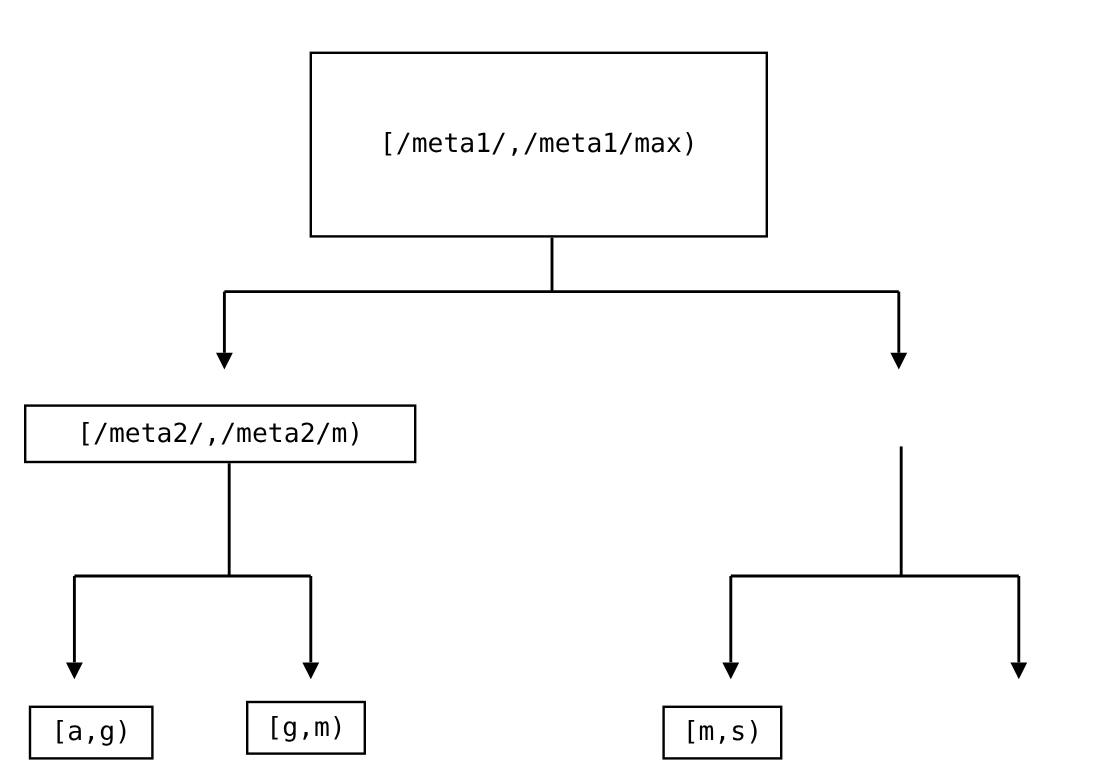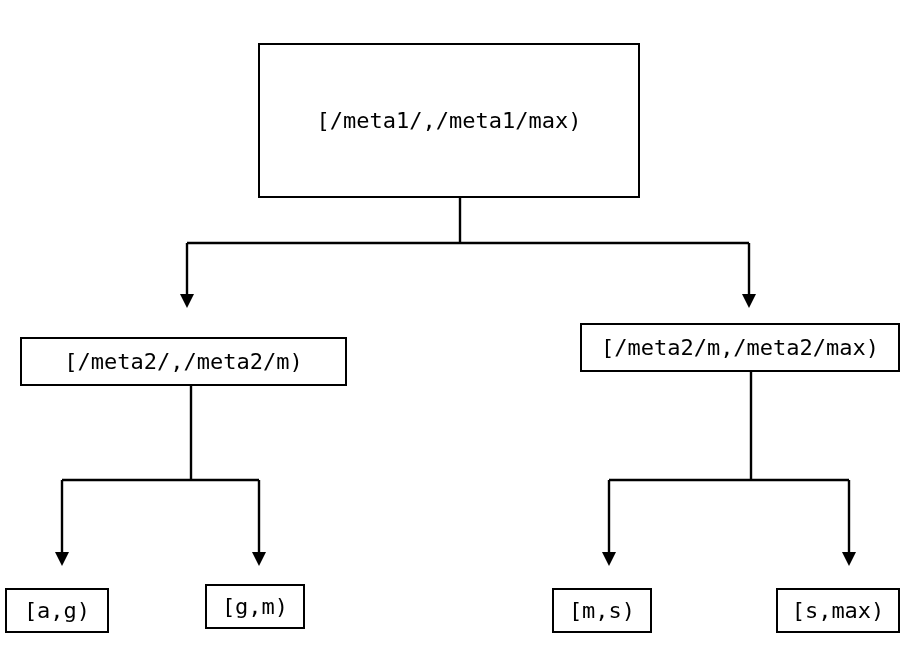--- a/index.html
+++ b/index.html
@@ -85,23 +85,21 @@
     <path class="edge-line" d="M 609 480 L 609 552"></path>
     <polygon class="arrow-head" points="602,552 616,552 609,566"></polygon>
     <path class="edge-line" d="M 849 480 L 849 552"></path>
     <polygon class="arrow-head" points="842,552 856,552 849,566"></polygon>
   </svg>
 
   <div class="node node-root" style="left:258px; top:12px; width:382px; height:155px;margin-top:31px;">[/meta1/,/meta1/max)</div>
 
   <div class="node node-mid" style="left:20px; top:337px; width:327px; height:49px;">[/meta2/,/meta2/m)</div>
 
-  <div class="node node-mid" style="left:580px; top:323px; width:320px; height:49px;">[/meta2/m,/meta2/max)</div>
 
-  <div class="node node-leaf" style="left:5px; top:588px; width:104px; height:45px;">[a,g)</div>
+  <div class="node node-leaf" style="left:24px; top:588px; width:104px; height:45px;">[a,g)</div>
 
   <div class="node node-leaf" style="left:205px; top:584px; width:100px; height:45px;">[g,m)</div>
 
   <div class="node node-leaf" style="left:552px; top:588px; width:100px; height:45px;text-align:right;">[m,s)</div>
 
-  <div class="node node-leaf" style="left:776px; top:588px; width:124px; height:45px;">[s,max)</div>
 
 </div>
 
 </body></html>

